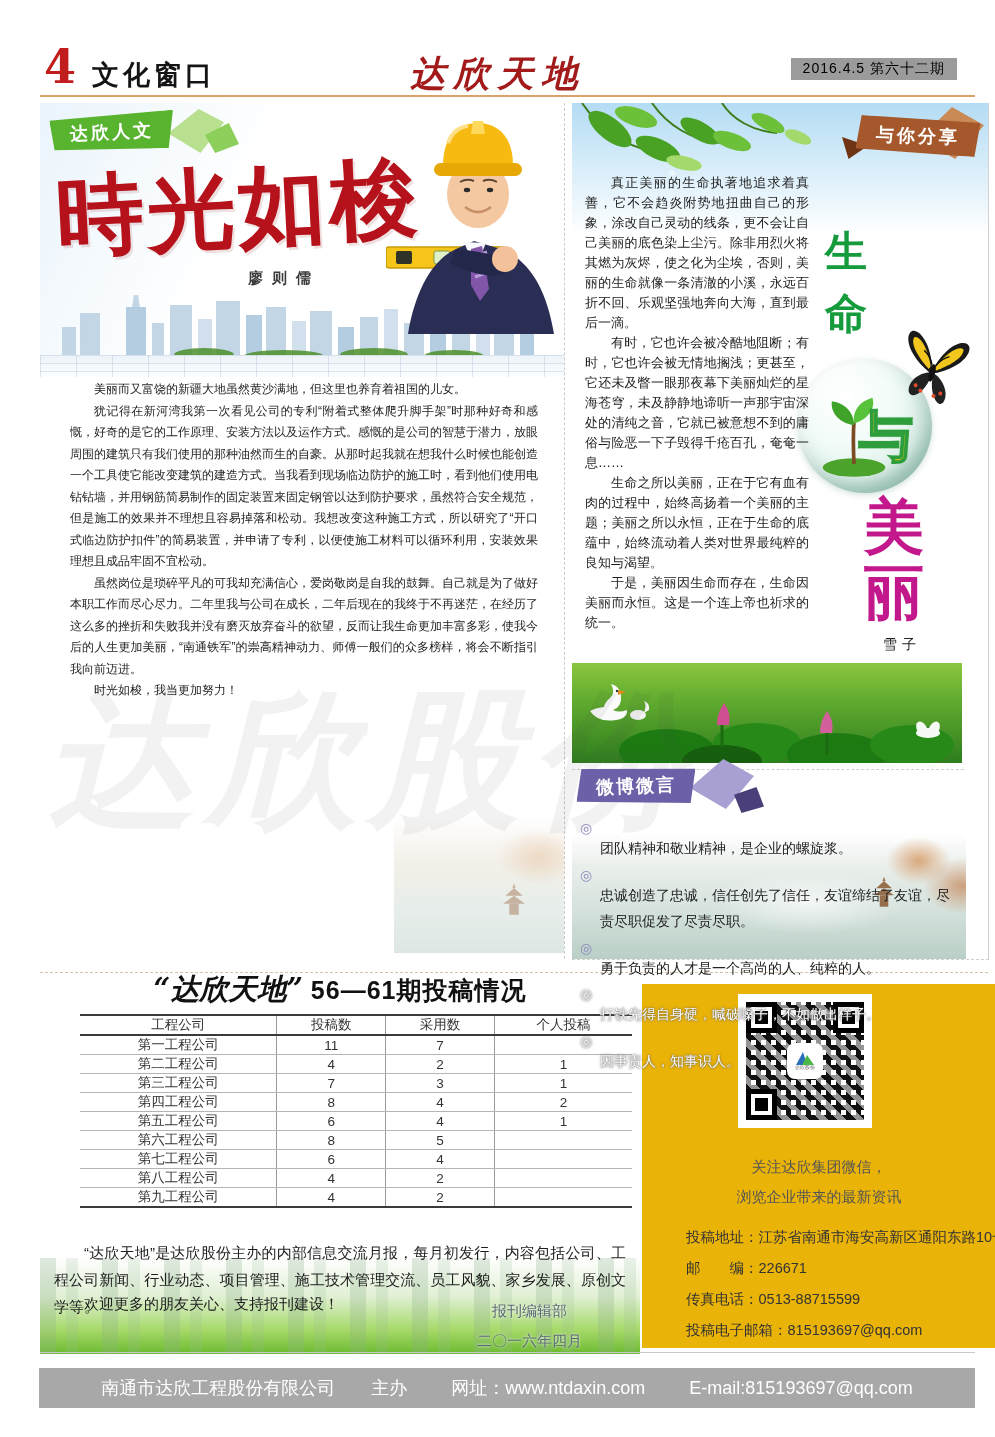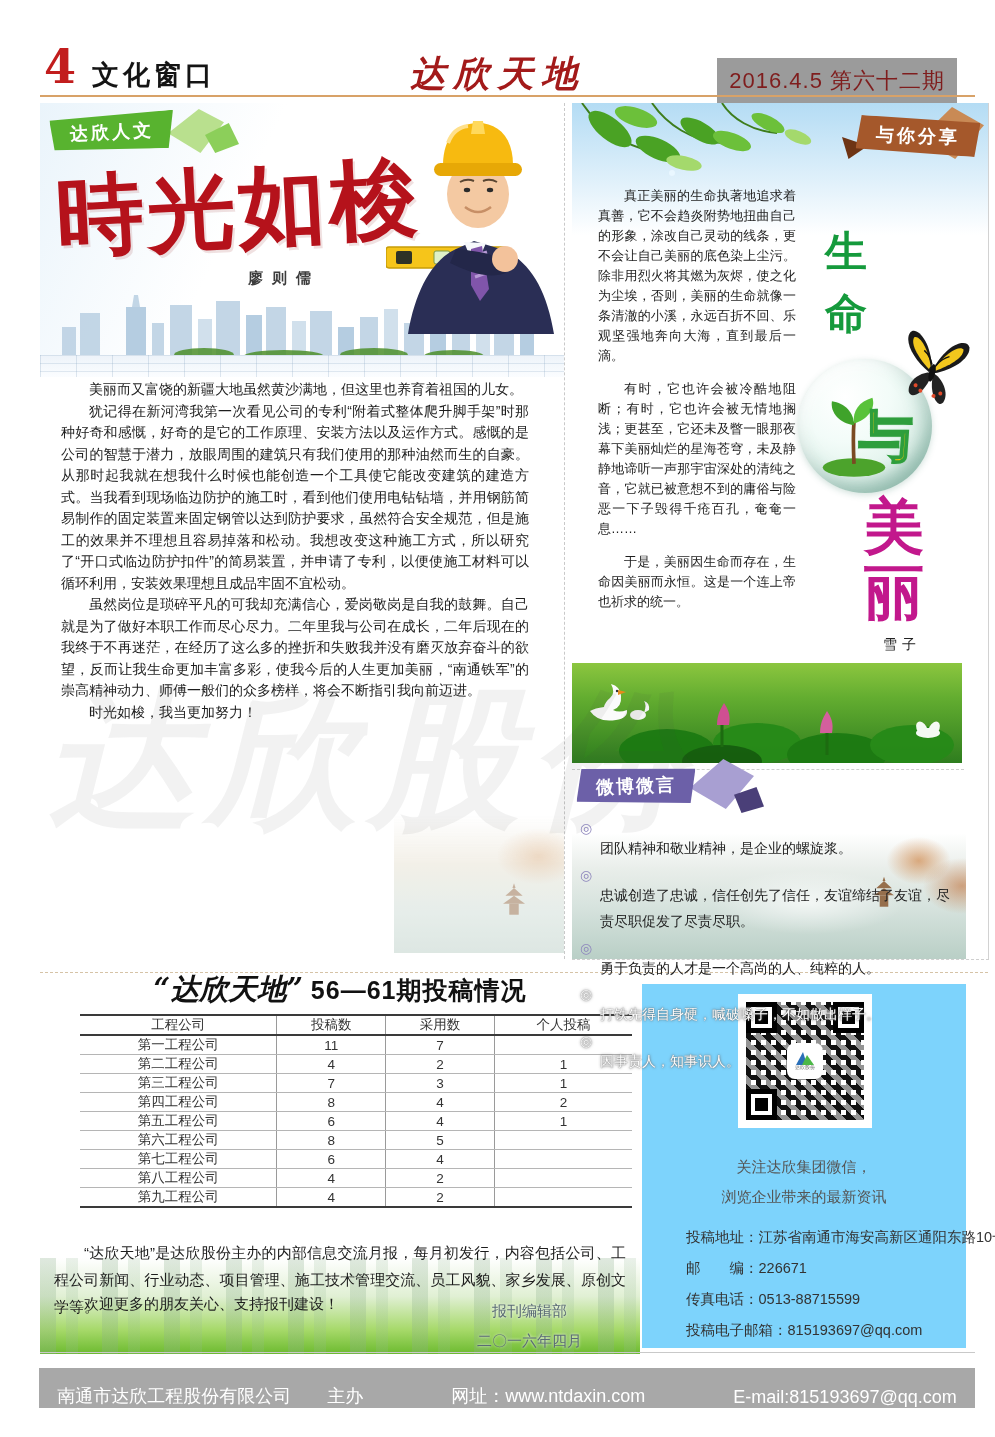--- a/index.html
+++ b/index.html
@@ -4,21 +4,21 @@
 <style>
   html,body { margin:0; padding:0; background:#ffffff; }
   .page {
     position:relative; width:995px; height:1437px; background:#fff;
     font-family:"Liberation Sans","DejaVu Sans",sans-serif; overflow:hidden; color:#1d1d1d;
   }
   
   .page-num { position:absolute; left:44px; top:44px; font-family:"DejaVu Serif",serif; font-weight:bold; font-size:46px; color:#c21d1d; line-height:1; }
   .section-name { position:absolute; left:92px; top:57px; font-size:27px; font-weight:bold; color:#141414; letter-spacing:4px; }
   .masthead { position:absolute; left:0; right:0; top:50px; text-align:center; font-family:"DejaVu Serif",serif; font-style:italic; font-weight:bold; font-size:36px; color:#a31a1a; letter-spacing:8px; }
-  .date-badge { position:absolute; right:38px; top:58px; background:#9b9b9b; color:#7f1d1d; font-size:22px; padding:8px 12px; letter-spacing:1px; }
+  .date-badge { position:absolute; right:38px; top:58px; background:#9b9b9b; color:#000000; font-size:14px; padding:2px 12px; letter-spacing:1px; }
   .header-rule { position:absolute; left:40px; top:95px; width:935px; height:2px; background:#d8a268; }
 
   
   .left-col  { position:absolute; left:40px;  top:103px; width:524px; height:856px; border-right:1px dashed #c9c9c9; }
   .right-col { position:absolute; left:572px; top:103px; width:416px; height:856px; border-right:1px solid #d2d2d2; border-bottom:1px dashed #cfcfcf; }
 
   
   .hero { position:absolute; left:0; top:0; width:100%; height:274px; background:linear-gradient(115deg,#eaf4fb 0%,#ffffff 38%); }
   .ribbon { position:absolute; color:#fff; font-weight:bold; font-size:18px; letter-spacing:3px; padding:7px 20px; z-index:3; }
   .tag-green { left:10px; top:10px; background:#58b32f; transform:rotate(-3deg); clip-path:polygon(0 12%,100% 0,95% 100%,3% 90%); }
@@ -29,38 +29,38 @@
   .hero-author { position:absolute; left:208px; top:166px; z-index:2; font-size:15px; font-weight:bold; color:#3c3c3c; letter-spacing:9px; }
   .worker { position:absolute; right:2px; top:-2px; width:176px; height:233px; z-index:1; }
   .skyline { position:absolute; left:14px; top:190px; width:492px; height:66px; z-index:0; }
   .grid-floor { position:absolute; left:0; top:252px; width:100%; height:22px;
     background-image:
       repeating-linear-gradient(90deg, rgba(130,160,190,.25) 0 1px, transparent 1px 36px),
       repeating-linear-gradient(180deg, rgba(130,160,190,.22) 0 1px, transparent 1px 8px),
       linear-gradient(180deg,#edf3f9,#fbfdff);
   }
   
-  .left-article { position:absolute; left:21px; top:276px; width:468px; z-index:2; font-size:14px; line-height:21.5px; text-align:justify; }
+  .left-article { position:absolute; left:30px; top:276px; width:468px; z-index:2; font-size:12px; line-height:21.5px; text-align:justify; }
   .left-article p { margin:0; text-indent:2em; }
   .watermark { position:absolute; left:6px; top:580px; z-index:1; font-family:"DejaVu Serif",serif; font-style:italic; font-weight:bold; font-size:150px; line-height:1; letter-spacing:12px; color:rgba(70,70,70,.07); white-space:nowrap; pointer-events:none; }
   .mist { position:absolute; right:0; top:712px; width:170px; height:138px; z-index:0; opacity:.55;
     background-image:
       radial-gradient(60px 40px at 85% 30%, rgba(205,130,60,.45), transparent 70%),
       linear-gradient(180deg, rgba(255,255,255,0) 0%, #e9e4d6 35%, #d3e0da 70%, #c2d4cc 100%);
   }
   .mist svg { position:absolute; right:28px; bottom:30px; width:44px; height:48px; opacity:.8; }
 
   
   .sky { position:absolute; left:0; top:0; width:100%; height:132px; background:linear-gradient(180deg,#b4dcf4 0%,#ddeffa 55%,rgba(255,255,255,0) 100%); }
   .leaves { position:absolute; left:0; top:0; width:268px; height:104px; }
   .tag-brown { right:8px; top:14px; background:#a5582b; transform:rotate(2deg); clip-path:polygon(4% 0,100% 10%,96% 100%,0 88%); }
   .deco-brown-1 { right:4px; top:4px; width:64px; height:52px; background:#c98a55; clip-path:polygon(0 60%,50% 0,100% 35%,55% 100%); z-index:2; }
   .deco-brown-2 { right:120px; top:34px; width:26px; height:22px; background:#6e3414; clip-path:polygon(0 0,100% 40%,25% 100%); z-index:2; }
   .right-article { position:absolute; left:13px; top:70px; width:224px; z-index:3; font-size:13px; line-height:20px; text-align:justify; }
-  .right-article p { margin:13px; text-indent:2em; }
+  .right-article p { margin:0; text-indent:2em; }
 
   .v-life { position:absolute; left:253px; top:118px; width:62px; font-family:"DejaVu Serif",serif; font-weight:bold; font-size:42px; line-height:62px; color:#159a3c; word-break:break-all; z-index:2; }
   .bubble { position:absolute; left:226px; top:256px; width:134px; height:134px; border-radius:50%; z-index:1;
     background:radial-gradient(circle at 35% 28%, rgba(255,255,255,.95) 0%, rgba(236,250,245,.65) 35%, rgba(192,228,214,.5) 65%, rgba(115,178,156,.55) 92%);
     box-shadow:inset -7px -9px 18px rgba(40,110,90,.35), inset 5px 7px 12px rgba(255,255,255,.85), 0 2px 6px rgba(80,140,120,.25); }
   .bubble svg { position:absolute; left:10px; top:16px; width:92px; height:106px; }
   .v-conj { position:absolute; left:287px; top:306px; z-index:4; font-family:"DejaVu Serif",serif; font-weight:bold; font-size:54px; line-height:1; color:#f4c80e;
     -webkit-text-stroke:2px #2e9e3c; text-shadow:0 0 2px #2e9e3c; }
   .butterfly { position:absolute; left:324px; top:226px; width:74px; height:80px; z-index:5; }
   .v-beauty { position:absolute; left:292px; top:390px; width:66px; font-family:"DejaVu Serif",serif; font-weight:bold; font-size:60px; line-height:66px; color:#c2188c; word-break:break-all; z-index:2; }
@@ -105,40 +105,40 @@
   table.subs tr:last-child td { border-bottom:none; }
   .about   { position:absolute; left:14px; top:258px; width:572px; font-size:15px; line-height:27px; text-align:justify; text-indent:2em; z-index:1; }
   .welcome { position:absolute; left:14px; top:314px; width:572px; font-size:15px; text-indent:2em; z-index:1; }
   .editorial { position:absolute; right:58px; top:330px; text-align:center; font-size:15px; line-height:30px; color:#5a6b75; text-shadow:0 0 3px #fff; z-index:1; }
   .grass { position:absolute; left:0; top:292px; width:100%; height:96px; z-index:0;
     background-image:
       repeating-linear-gradient(90deg, rgba(140,175,140,.28) 0 16px, transparent 16px 26px, rgba(150,185,150,.2) 26px 38px, transparent 38px 62px),
       linear-gradient(180deg, rgba(255,255,255,0) 0%, rgba(219,237,204,.85) 40%, #a6d969 75%, #6cba2f 100%); }
 
   
-  .wechat { position:absolute; left:642px; top:984px; width:324px; height:364px; background:#7dd3fc; }
+  .wechat { position:absolute; left:642px; top:984px; width:354px; height:364px; background:#eab308; }
   .qr { position:absolute; left:96px; top:10px; width:134px; height:134px; background:#fff; padding:8px; box-sizing:border-box; }
   .qr-pattern { position:relative; width:100%; height:100%; background-color:#fff;
     background-image:
       repeating-linear-gradient(45deg, rgba(255,255,255,.55) 0 6px, transparent 6px 13px),
       repeating-linear-gradient(0deg, #111 0 5px, transparent 5px 10px),
       repeating-linear-gradient(90deg, #111 0 5px, #fff 5px 10px); }
   .qm { position:absolute; width:13px; height:13px; background:#000; border:4px solid #fff; outline:5px solid #000; outline-offset:0; }
   .qm-tl { left:5px; top:5px; } .qm-tr { right:5px; top:5px; } .qm-bl { left:5px; bottom:5px; }
   .qr-logo { position:absolute; left:50%; top:50%; transform:translate(-50%,-50%); width:32px; height:32px; background:#fff; border-radius:6px;
     box-shadow:0 0 0 2px #fff; display:flex; flex-direction:column; align-items:center; justify-content:center; }
   .qr-logo-text { font-size:5px; color:#666; line-height:1; letter-spacing:0; }
   .qr-caption { position:absolute; left:0; top:168px; width:100%; text-align:center; font-size:15px; line-height:30px; color:#555; }
   .contact { position:absolute; left:44px; top:238px; font-size:14.5px; color:#333; }
   .contact-row { line-height:31px; white-space:nowrap; }
 
   
   .footer-line { position:absolute; left:40px; top:1352px; width:935px; border-top:1px solid #c9c9c9; }
   .footer-bar { position:absolute; left:39px; top:1368px; width:936px; height:40px; background:#a8a8a8; color:#fff;
-    display:flex; align-items:flex-end; justify-content:center; gap:88px; font-size:18px; }
+    display:flex; align-items:center; justify-content:center; gap:44px; font-size:18px; }
 </style>
 </head>
 <body>
 
 <div class="page">
 
   <div class="page-num">4</div>
   <div class="section-name">文化窗口</div>
   <div class="masthead">达欣天地</div>
   <div class="date-badge">2016.4.5 第六十二期</div>
@@ -251,20 +251,21 @@
       </g>
       <circle cx="100" cy="70" r="3" fill="#eaf7ff" opacity="0.9"></circle>
     </svg>
     <span class="deco deco-brown-1"></span>
     <span class="deco deco-brown-2"></span>
     <div class="ribbon tag-brown">与你分享</div>
 
     <div class="right-article">
       <p>真正美丽的生命执著地追求着真善，它不会趋炎附势地扭曲自己的形象，涂改自己灵动的线条，更不会让自己美丽的底色染上尘污。除非用烈火将其燃为灰烬，使之化为尘埃，否则，美丽的生命就像一条清澈的小溪，永远百折不回、乐观坚强地奔向大海，直到最后一滴。</p>
       <p>有时，它也许会被冷酷地阻断；有时，它也许会被无情地搁浅；更甚至，它还未及瞥一眼那夜幕下美丽灿烂的星海苍穹，未及静静地谛听一声那宇宙深处的清纯之音，它就已被意想不到的庸俗与险恶一下子毁得千疮百孔，奄奄一息……</p>
+      <p>生命之所以美丽，正在于它有血有肉的过程中，始终高扬着一个美丽的主题；美丽之所以永恒，正在于生命的底蕴中，始终流动着人类对世界最纯粹的良知与渴望。</p>
       <p>于是，美丽因生命而存在，生命因美丽而永恒。这是一个连上帝也祈求的统一。</p>
     </div>
 
     <div class="v-life">生命</div>
     <div class="bubble">
       <svg viewBox="0 0 100 110">
         <ellipse cx="50" cy="98" rx="34" ry="10" fill="#4ca32c"></ellipse>
         <path d="M50 94 C49 72 49 60 50 48" stroke="#7a4a22" stroke-width="4" fill="none"></path>
         <path d="M50 52 C34 50 24 38 26 26 C40 28 50 38 50 52 Z" fill="#3fa32a"></path>
         <path d="M50 50 C64 46 74 34 70 22 C56 26 48 36 50 50 Z" fill="#58c23a"></path>

